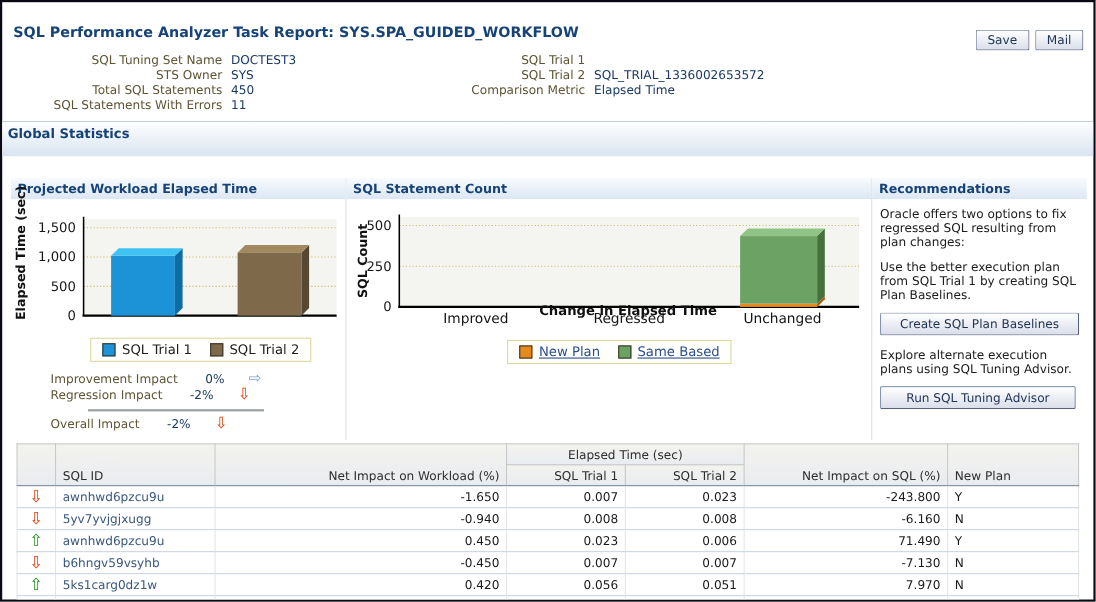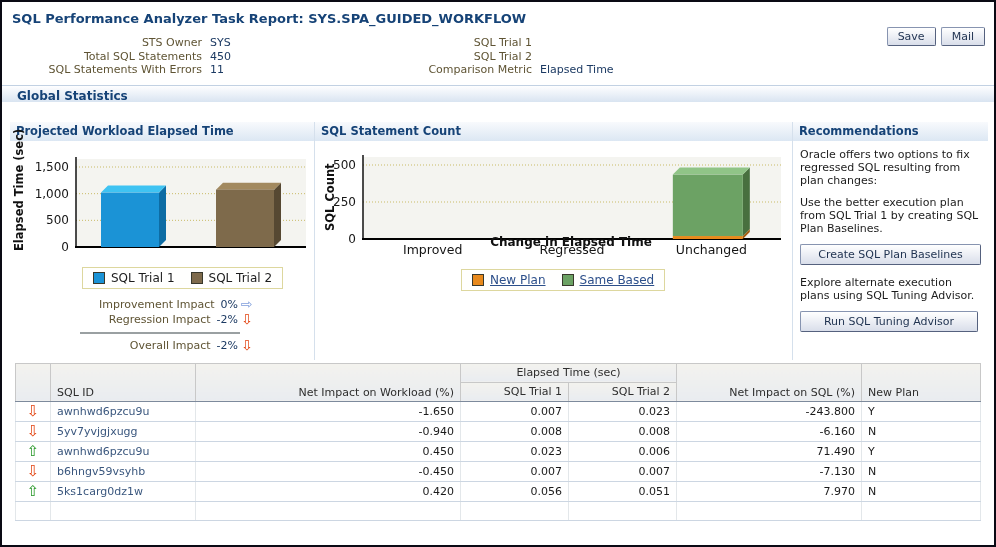--- a/index.html
+++ b/index.html
@@ -1,36 +1,36 @@
 <!DOCTYPE html>
 <html><head>
 <meta charset="utf-8">
 <style>
   * { margin:0; padding:0; box-sizing:border-box; }
   body { background:#fff; font-family:"DejaVu Sans", sans-serif; }
   .screen { position:relative; width:996px; height:547px; border:2px solid #0a0a14; background:#fff; overflow:hidden; }
 
-  .page-title { padding:9px 0 0 10px; font-size:13px; font-weight:bold; color:#164377; }
+  .page-title { padding:9px 0 0 10px; font-size:13px; font-weight:bold; color:#164377;margin-top:12px; }
 
   .win-btns { position:absolute; top:25px; right:9px; display:flex; gap:5px; }
   .btn { font-size:11px; color:#1f3250; background:linear-gradient(#ffffff,#d9deea); border:1px solid #8794b0;
          border-bottom-color:#55617e; border-right-color:#55617e; border-radius:2px; padding:2px 10px; cursor:pointer;
          font-family:"DejaVu Sans", sans-serif; }
 
   .summary { display:flex; margin-top:10px; font-size:11px; line-height:13.5px; }
   .sum-col.left  { width:420px; }
   .sum-col.right { width:560px; }
   .srow { display:flex; }
   .slabel { color:#5f5434; text-align:right; }
   .left  .slabel { width:200px; }
   .right .slabel { width:110px; }
   .sval { padding-left:8px; color:#1c3a63; }
 
-  .section-bar { height:17px; line-height:20px; background:linear-gradient(#fefeff,#d9e4f1);
-                 border-top:1px solid #c2d1e3; font-weight:bold; font-size:12px; color:#164377; padding-left:15px; }
+  .section-bar { height:32px; line-height:20px; background:linear-gradient(#fefeff,#d9e4f1);
+                 border-top:1px solid #c2d1e3; font-weight:bold; font-size:12px; color:#164377; padding-left:5px; }
   .gap8 { height:8px; }
 
   .panels { display:flex; height:238px;margin-top:20px; }
   .p-left { width:305px; margin-left:8px; border-right:1px solid #d5e0ec; }
   .p-mid  { width:478px; border-right:1px solid #d5e0ec; }
   .p-right{ flex:1; margin-right:6px; }
   .panel-header { height:19px; line-height:18px; background:linear-gradient(#f8fafd,#dce7f3);
                   font-weight:bold; font-size:11.5px; color:#164377; padding-left:6px; }
   .panel-body { position:relative; height:219px; }
 
@@ -46,21 +46,21 @@
   .legend1 { position:absolute; left:72px; top:126px; }
   .legend2 { position:absolute; left:146px; top:128px; }
   .leg-item { display:flex; align-items:center; }
   .sw { width:12px; height:12px; border:1px solid #38382c; display:inline-block; margin-right:6px; }
   .leg-link { color:#2c4f8a; text-decoration:underline; cursor:pointer; }
 
   .xlabel2 { position:absolute; left:46px; top:94px; width:420px; text-align:center;
              font-weight:bold; font-size:12px; color:#111; }
 
   .impacts { position:absolute; right:58px; top:156px; width:210px; font-size:11px; }
-  .imp-row { display:flex; justify-content:flex-end; align-items:center; line-height:15px; }
+  .imp-row { display:flex; align-items:center; line-height:15px;gap:19px; }
   .imp-label { color:#5f5434; }
   .imp-val { color:#1c3a63; margin-left:6px; }
   .imp-arrow { font-size:14px; margin-left:3px; width:15px; }
   .imp-div { border-top:2px solid #9aa0a2; margin:5px 16px 4px 34px; }
   .arr-right { color:#7f9ddb; } .arr-down { color:#e2410e; } .arr-up { color:#219421; }
 
   .rec-body { padding:4px 7px 0 7px; font-size:11px; color:#1c1c1c; line-height:13px; }
   .rec-p { margin:3px 0 9px; }
   .rec-btn { display:block; width:100%; margin:1px 0 11px; padding:3px 0; text-align:center; }
   .rec-btn2 { width:178px; }
@@ -86,38 +86,43 @@
   <div class="page-title">SQL Performance Analyzer Task Report: SYS.SPA_GUIDED_WORKFLOW</div>
 
   <div class="win-btns">
     <button class="btn">Save</button>
     <button class="btn">Mail</button>
   </div>
 
   <div class="summary">
     <div class="sum-col left">
       <div class="srow">
+          <span class="slabel">SQL Tuning Set Name</span>
+          <span class="sval">DOCTEST3</span>
+        </div>
+      <div class="srow">
           <span class="slabel">STS Owner</span>
           <span class="sval">SYS</span>
         </div>
       <div class="srow">
           <span class="slabel">Total SQL Statements</span>
           <span class="sval">450</span>
         </div>
       <div class="srow">
           <span class="slabel">SQL Statements With Errors</span>
           <span class="sval">11</span>
         </div>
     </div>
     <div class="sum-col right">
       <div class="srow">
           <span class="slabel">SQL Trial 1</span>
         </div>
       <div class="srow">
           <span class="slabel">SQL Trial 2</span>
+          <span class="sval">SQL_TRIAL_1336002653572</span>
         </div>
       <div class="srow">
           <span class="slabel">Comparison Metric</span>
           <span class="sval">Elapsed Time</span>
         </div>
     </div>
   </div>
 
   <div class="gap8"></div>
   <div class="section-bar">Global Statistics</div>

